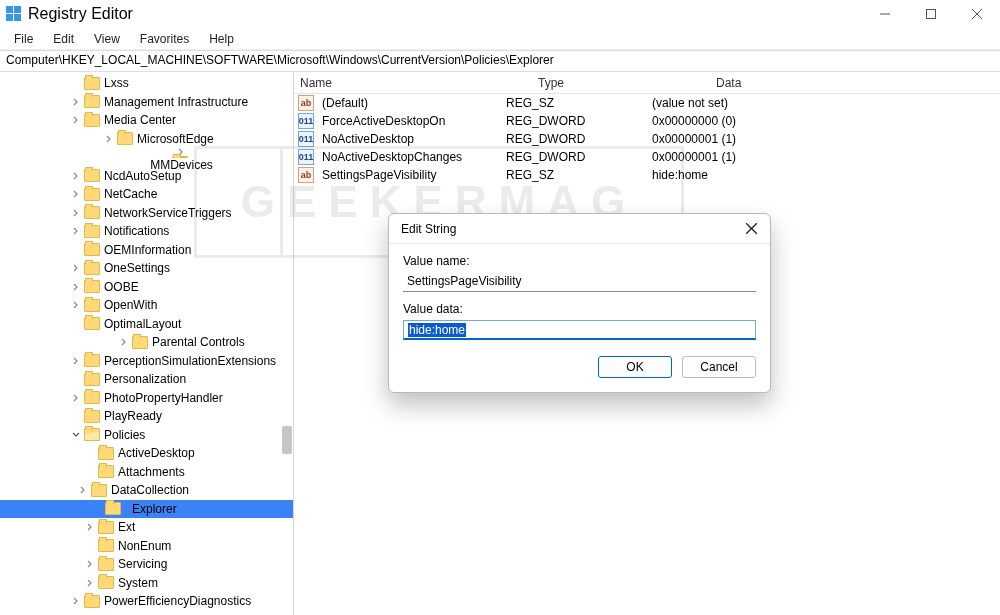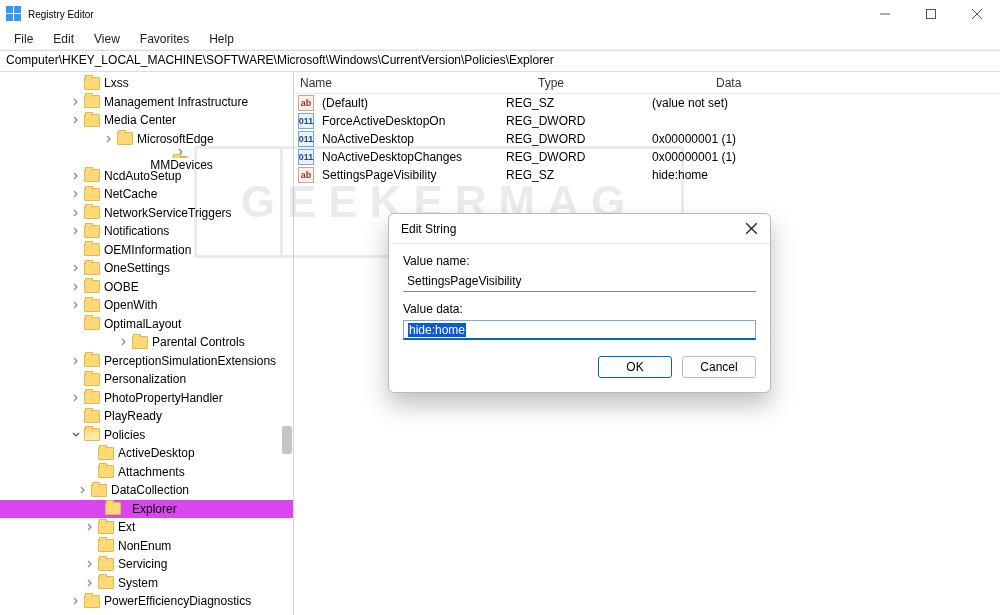--- a/index.html
+++ b/index.html
@@ -1,31 +1,31 @@
 <!DOCTYPE html>
 <html><head>
 <meta charset="utf-8">
 <style>
   * { box-sizing: border-box; }
   html, body { margin: 0; padding: 0; width: 1000px; height: 615px; font-family: "Segoe UI", Tahoma, sans-serif; font-size: 12px; color: #000; background: #fff; overflow: hidden; }
   .titlebar { display: flex; align-items: center; height: 28px; padding: 0 0 0 6px; background: #fff; }
   .titlebar .app-icon { width:16px; height:16px; margin-right:6px; display:flex; flex-wrap:wrap; }
   .titlebar .app-icon span { width:7px; height:7px; background:#3398e6; margin:0 1px 1px 0; }
-  .titlebar .title { flex:0 0 auto; font-size:10px; color:#000; }
+  .titlebar .title { flex:0 0 auto; font-size:16px; color:#000; }
   .titlebar .spacer { flex:1; }
   .win-btn { width:46px; height:28px; display:flex; align-items:center; justify-content:center; color:#555; }
   .win-btn svg { width:10px; height:10px; }
   .menubar { height:22px; display:flex; align-items:center; padding:0 6px; gap:4px; border-bottom:1px solid #f0f0f0; }
   .menubar .menu-item { padding:2px 8px; font-size:12px; color:#222; }
   .addr { height:22px; border:1px solid #ddd; border-left:none; border-right:none; padding:2px 6px; font-size:12px; background:#fff; }
   .body { display:flex; height:calc(615px - 28px - 22px - 22px); }
   .treepane { width:294px; border-right:1px solid #d7d7d7; overflow:hidden; position:relative; }
   .tree { padding:2px 0 0 0; }
   .tree-item { display:flex; align-items:center; height:18.5px; white-space:nowrap; }
-  .tree-item.selected { background:#d946ef;gap:7px; }
+  .tree-item.selected { background:#3b82f6;gap:7px; }
   .exp { width:12px; height:12px; display:inline-flex; align-items:center; justify-content:center; color:#666; font-size:10px; margin-right:2px; }
   .fld { width:16px; height:13px; background:#ffd977; border:1px solid #e0bb4a; border-radius:1px; position:relative; margin-right:4px; }
   .fld::before { content:""; position:absolute; top:-3px; left:0; width:6px; height:3px; background:#ffd977; border:1px solid #e0bb4a; border-bottom:none; border-radius:1px 1px 0 0; }
   .fld.open::after { content:""; position:absolute; inset:0; background:#ffe9a8; clip-path: polygon(0 40%,100% 20%,100% 100%,0 100%); }
   .listpane { flex:1; position:relative; }
   .list-header { display:flex; height:22px; border-bottom:1px solid #e5e5e5; align-items:center;gap:32px; }
   .list-header .col { padding:0 6px; font-size:12px; color:#333; }
   .col-name { width:206px; }
   .col-type { width:146px; }
   .col-data { flex:1; }
@@ -332,20 +332,21 @@
         <div class="row">
           <span class="icon sz">ab</span>
           <span class="cell col-name" style="width: 184px;">(Default)</span>
           <span class="cell col-type" style="width: 146px;">REG_SZ</span>
           <span class="cell col-data">(value not set)</span>
         </div>
         <div class="row">
           <span class="icon ">011</span>
           <span class="cell col-name" style="width: 184px;">ForceActiveDesktopOn</span>
           <span class="cell col-type" style="width: 146px;">REG_DWORD</span>
+          <span class="cell col-data">0x00000000 (0)</span>
         </div>
         <div class="row">
           <span class="icon ">011</span>
           <span class="cell col-name" style="width: 184px;">NoActiveDesktop</span>
           <span class="cell col-type" style="width: 146px;">REG_DWORD</span>
           <span class="cell col-data">0x00000001 (1)</span>
         </div>
         <div class="row">
           <span class="icon ">011</span>
           <span class="cell col-name" style="width: 184px;">NoActiveDesktopChanges</span>

